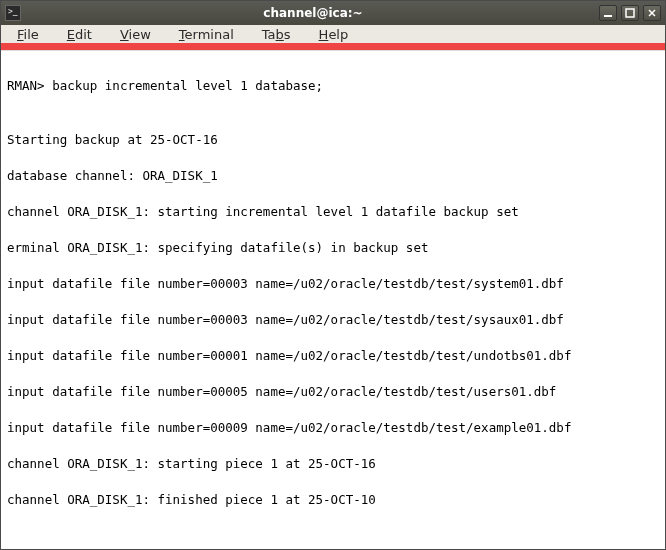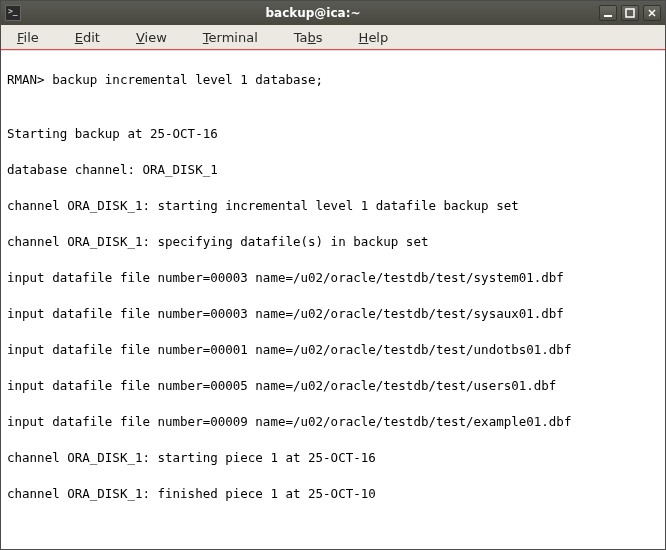--- a/index.html
+++ b/index.html
@@ -64,56 +64,56 @@
     display: flex;
     align-items: center;
     justify-content: center;
     cursor: pointer;
   }
   .titlebar-btn svg { display: block; }
   
   .menubar {
     height: 25px;
     background: #ece9e2;
-    border-bottom: 1px solid #ef4444;
+    border-bottom: 7px solid #ef4444;
     display: flex;
     align-items: center;
     padding: 0 8px;
-    gap: 20px;
+    gap: 12px;
     font-size: 13px;
     color: #2a2a2a;
   }
   .menu-item {
     padding: 2px 8px;
     cursor: pointer;
   }
   .mn { text-decoration: underline; }
   
   .terminal {
     flex: 1;
     background: #ffffff;
-    padding: 2px 6px 6px 6px;
+    padding: 8px 6px 6px 6px;
     font-family: "DejaVu Sans Mono", "Bitstream Vera Sans Mono", "Courier New", monospace;
     font-size: 12.5px;
     line-height: 18px;
     color: #000;
     white-space: pre;
     overflow: hidden;
     border-top: 1px solid #ddd;
   }
   .term-line { white-space: pre; }
 </style>
 </head>
 <body>
 
 <div class="window">
 
   <div class="titlebar">
     <span class="titlebar-icon"></span>
-    <span class="titlebar-title">backup@ica:~</span>
+    <span class="titlebar-title">channel@ica:~</span>
     <div class="titlebar-buttons">
       <div class="titlebar-btn">
         <svg width="10" height="10" viewBox="0 0 10 10">
           <rect x="1" y="7" width="8" height="2" fill="#fff"></rect>
         </svg>
       </div>
       <div class="titlebar-btn">
         <svg width="10" height="10" viewBox="0 0 10 10">
           <rect x="1" y="1" width="8" height="8" fill="none" stroke="#fff" stroke-width="1.5"></rect>
         </svg>
@@ -135,21 +135,21 @@
     <div class="menu-item"><span>Ta</span><span class="mn">b</span><span>s</span></div>
     <div class="menu-item"><span class="mn">H</span><span>elp</span></div>
   </div>
 
   <div class="terminal">
 <div class="term-line">RMAN&gt; backup incremental level 1 database;</div>
 <div class="term-line"></div>
 <div class="term-line">Starting backup at 25-OCT-16</div>
 <div class="term-line">database channel: ORA_DISK_1</div>
 <div class="term-line">channel ORA_DISK_1: starting incremental level 1 datafile backup set</div>
-<div class="term-line">channel ORA_DISK_1: specifying datafile(s) in backup set</div>
+<div class="term-line">erminal ORA_DISK_1: specifying datafile(s) in backup set</div>
 <div class="term-line">input datafile file number=00003 name=/u02/oracle/testdb/test/system01.dbf</div>
 <div class="term-line">input datafile file number=00003 name=/u02/oracle/testdb/test/sysaux01.dbf</div>
 <div class="term-line">input datafile file number=00001 name=/u02/oracle/testdb/test/undotbs01.dbf</div>
 <div class="term-line">input datafile file number=00005 name=/u02/oracle/testdb/test/users01.dbf</div>
 <div class="term-line">input datafile file number=00009 name=/u02/oracle/testdb/test/example01.dbf</div>
 <div class="term-line">channel ORA_DISK_1: starting piece 1 at 25-OCT-16</div>
 <div class="term-line">channel ORA_DISK_1: finished piece 1 at 25-OCT-10</div>
 
 
 

